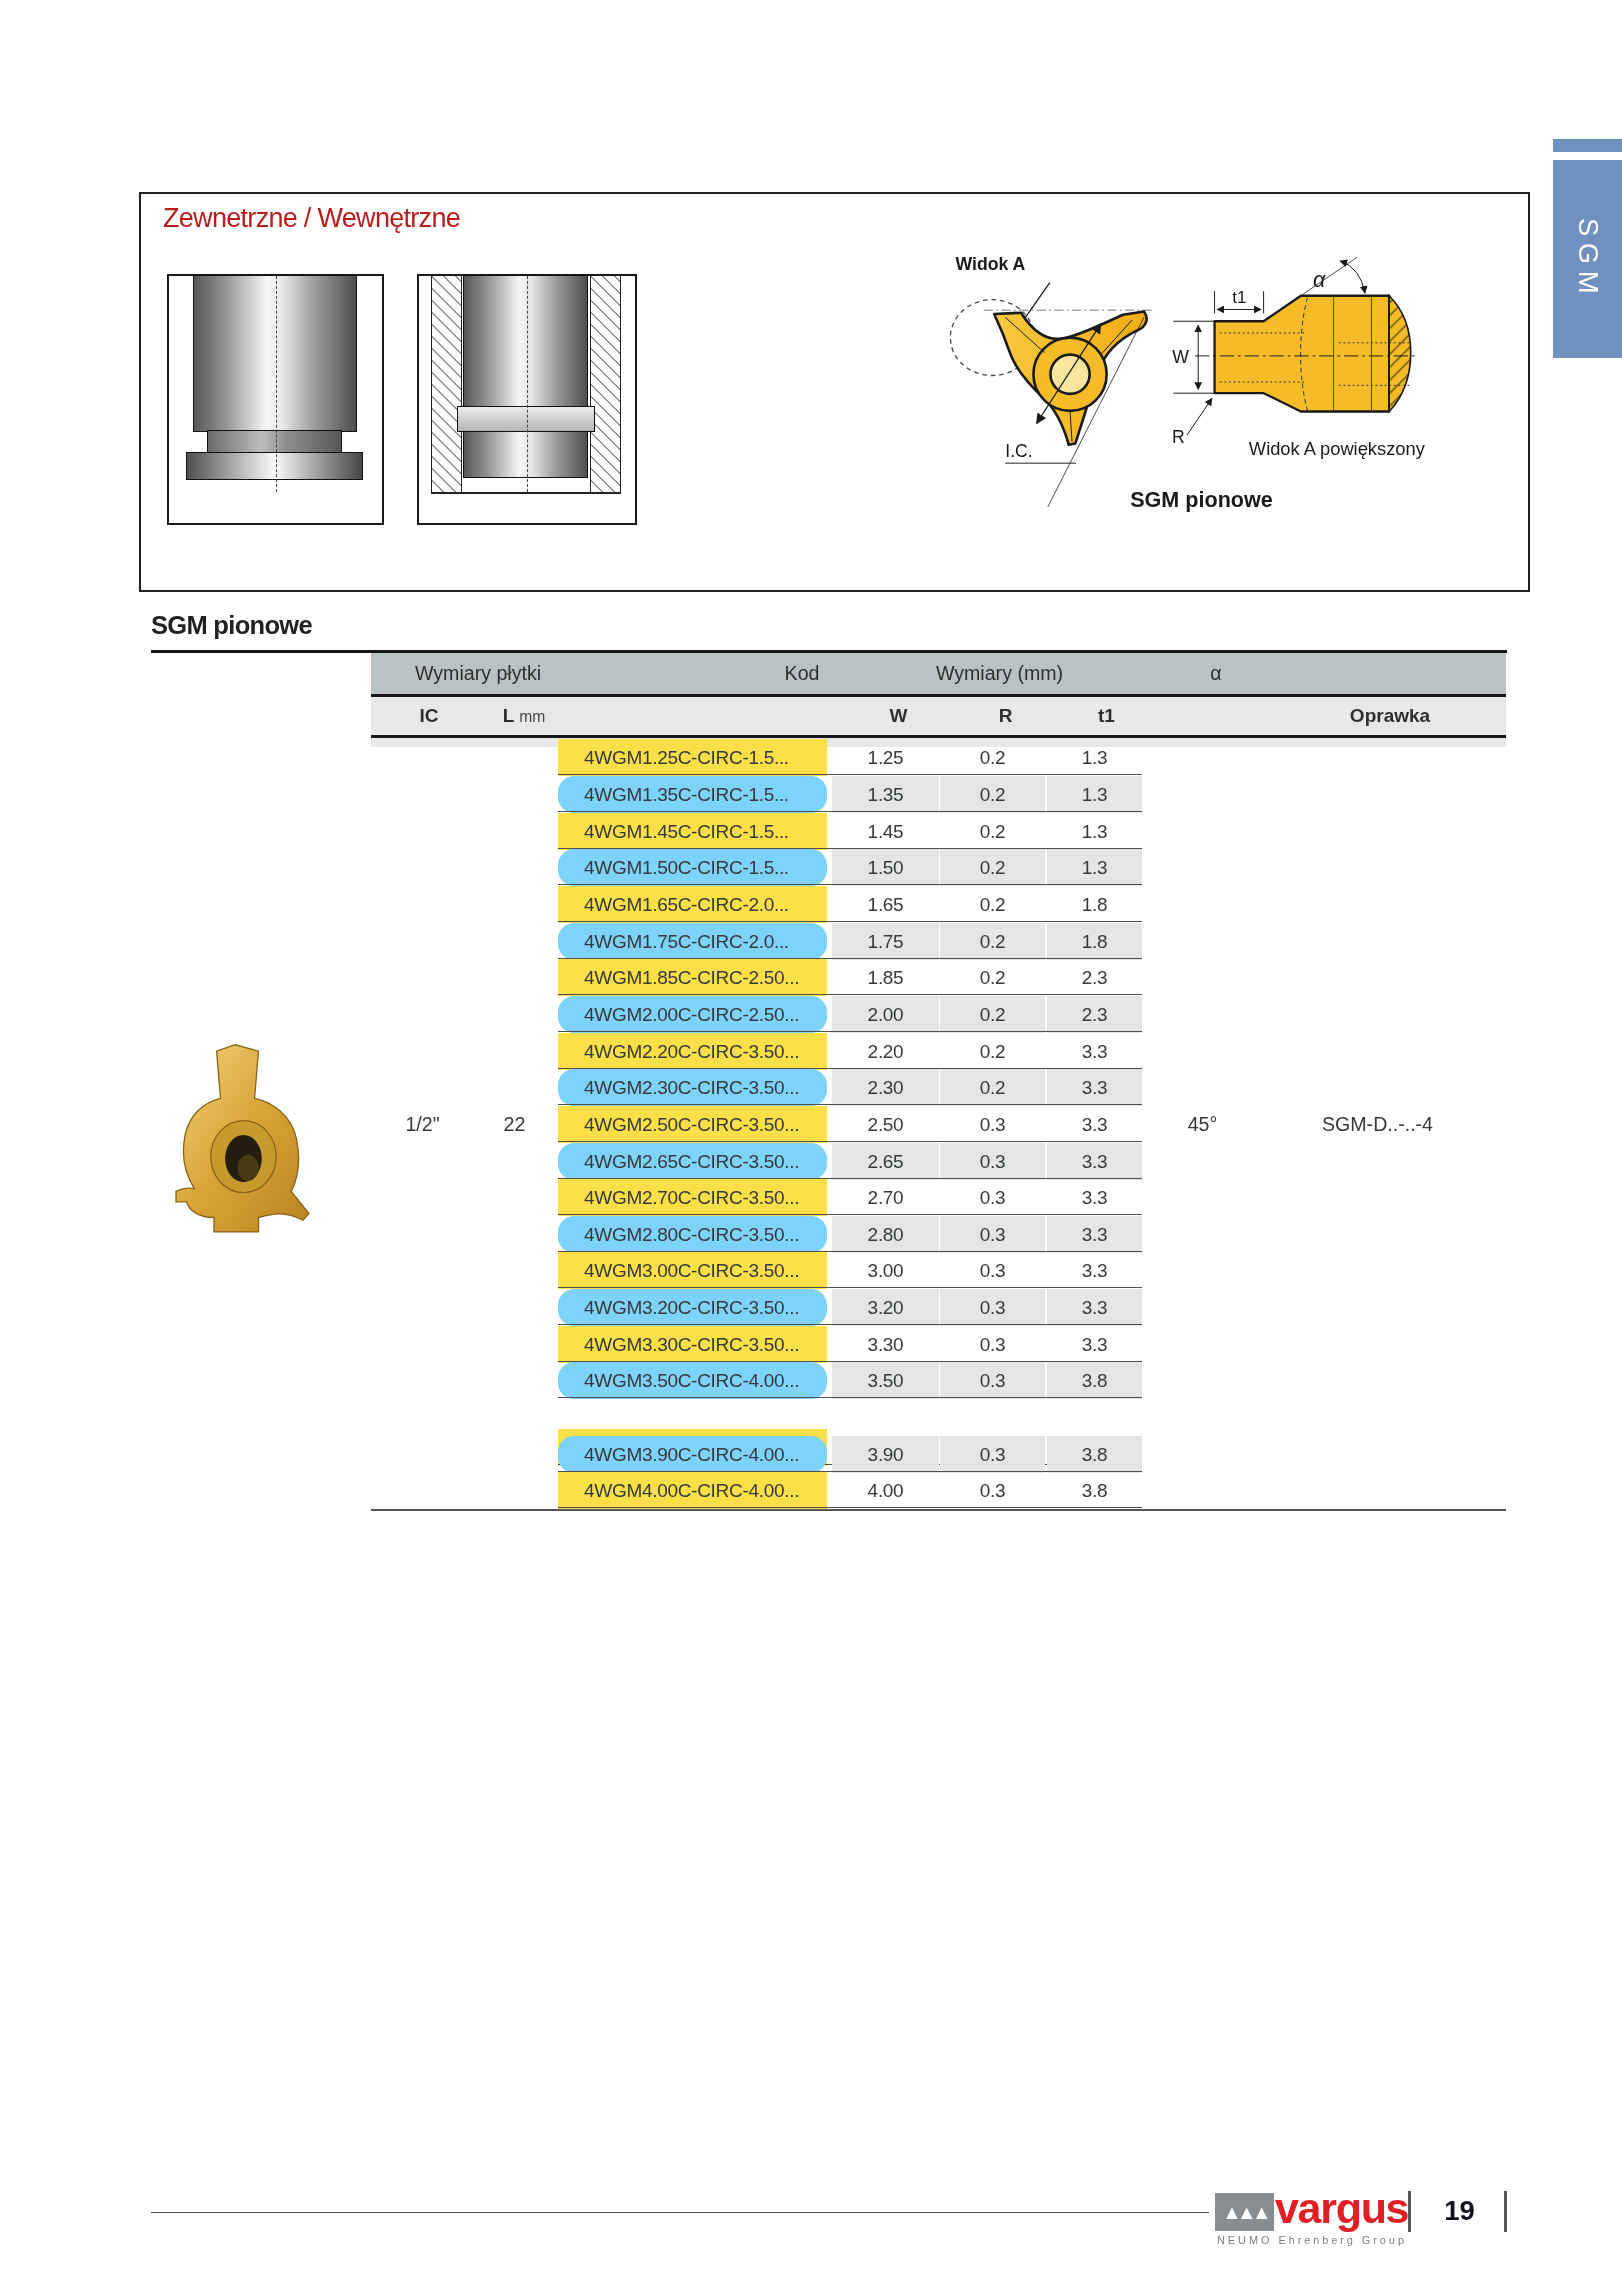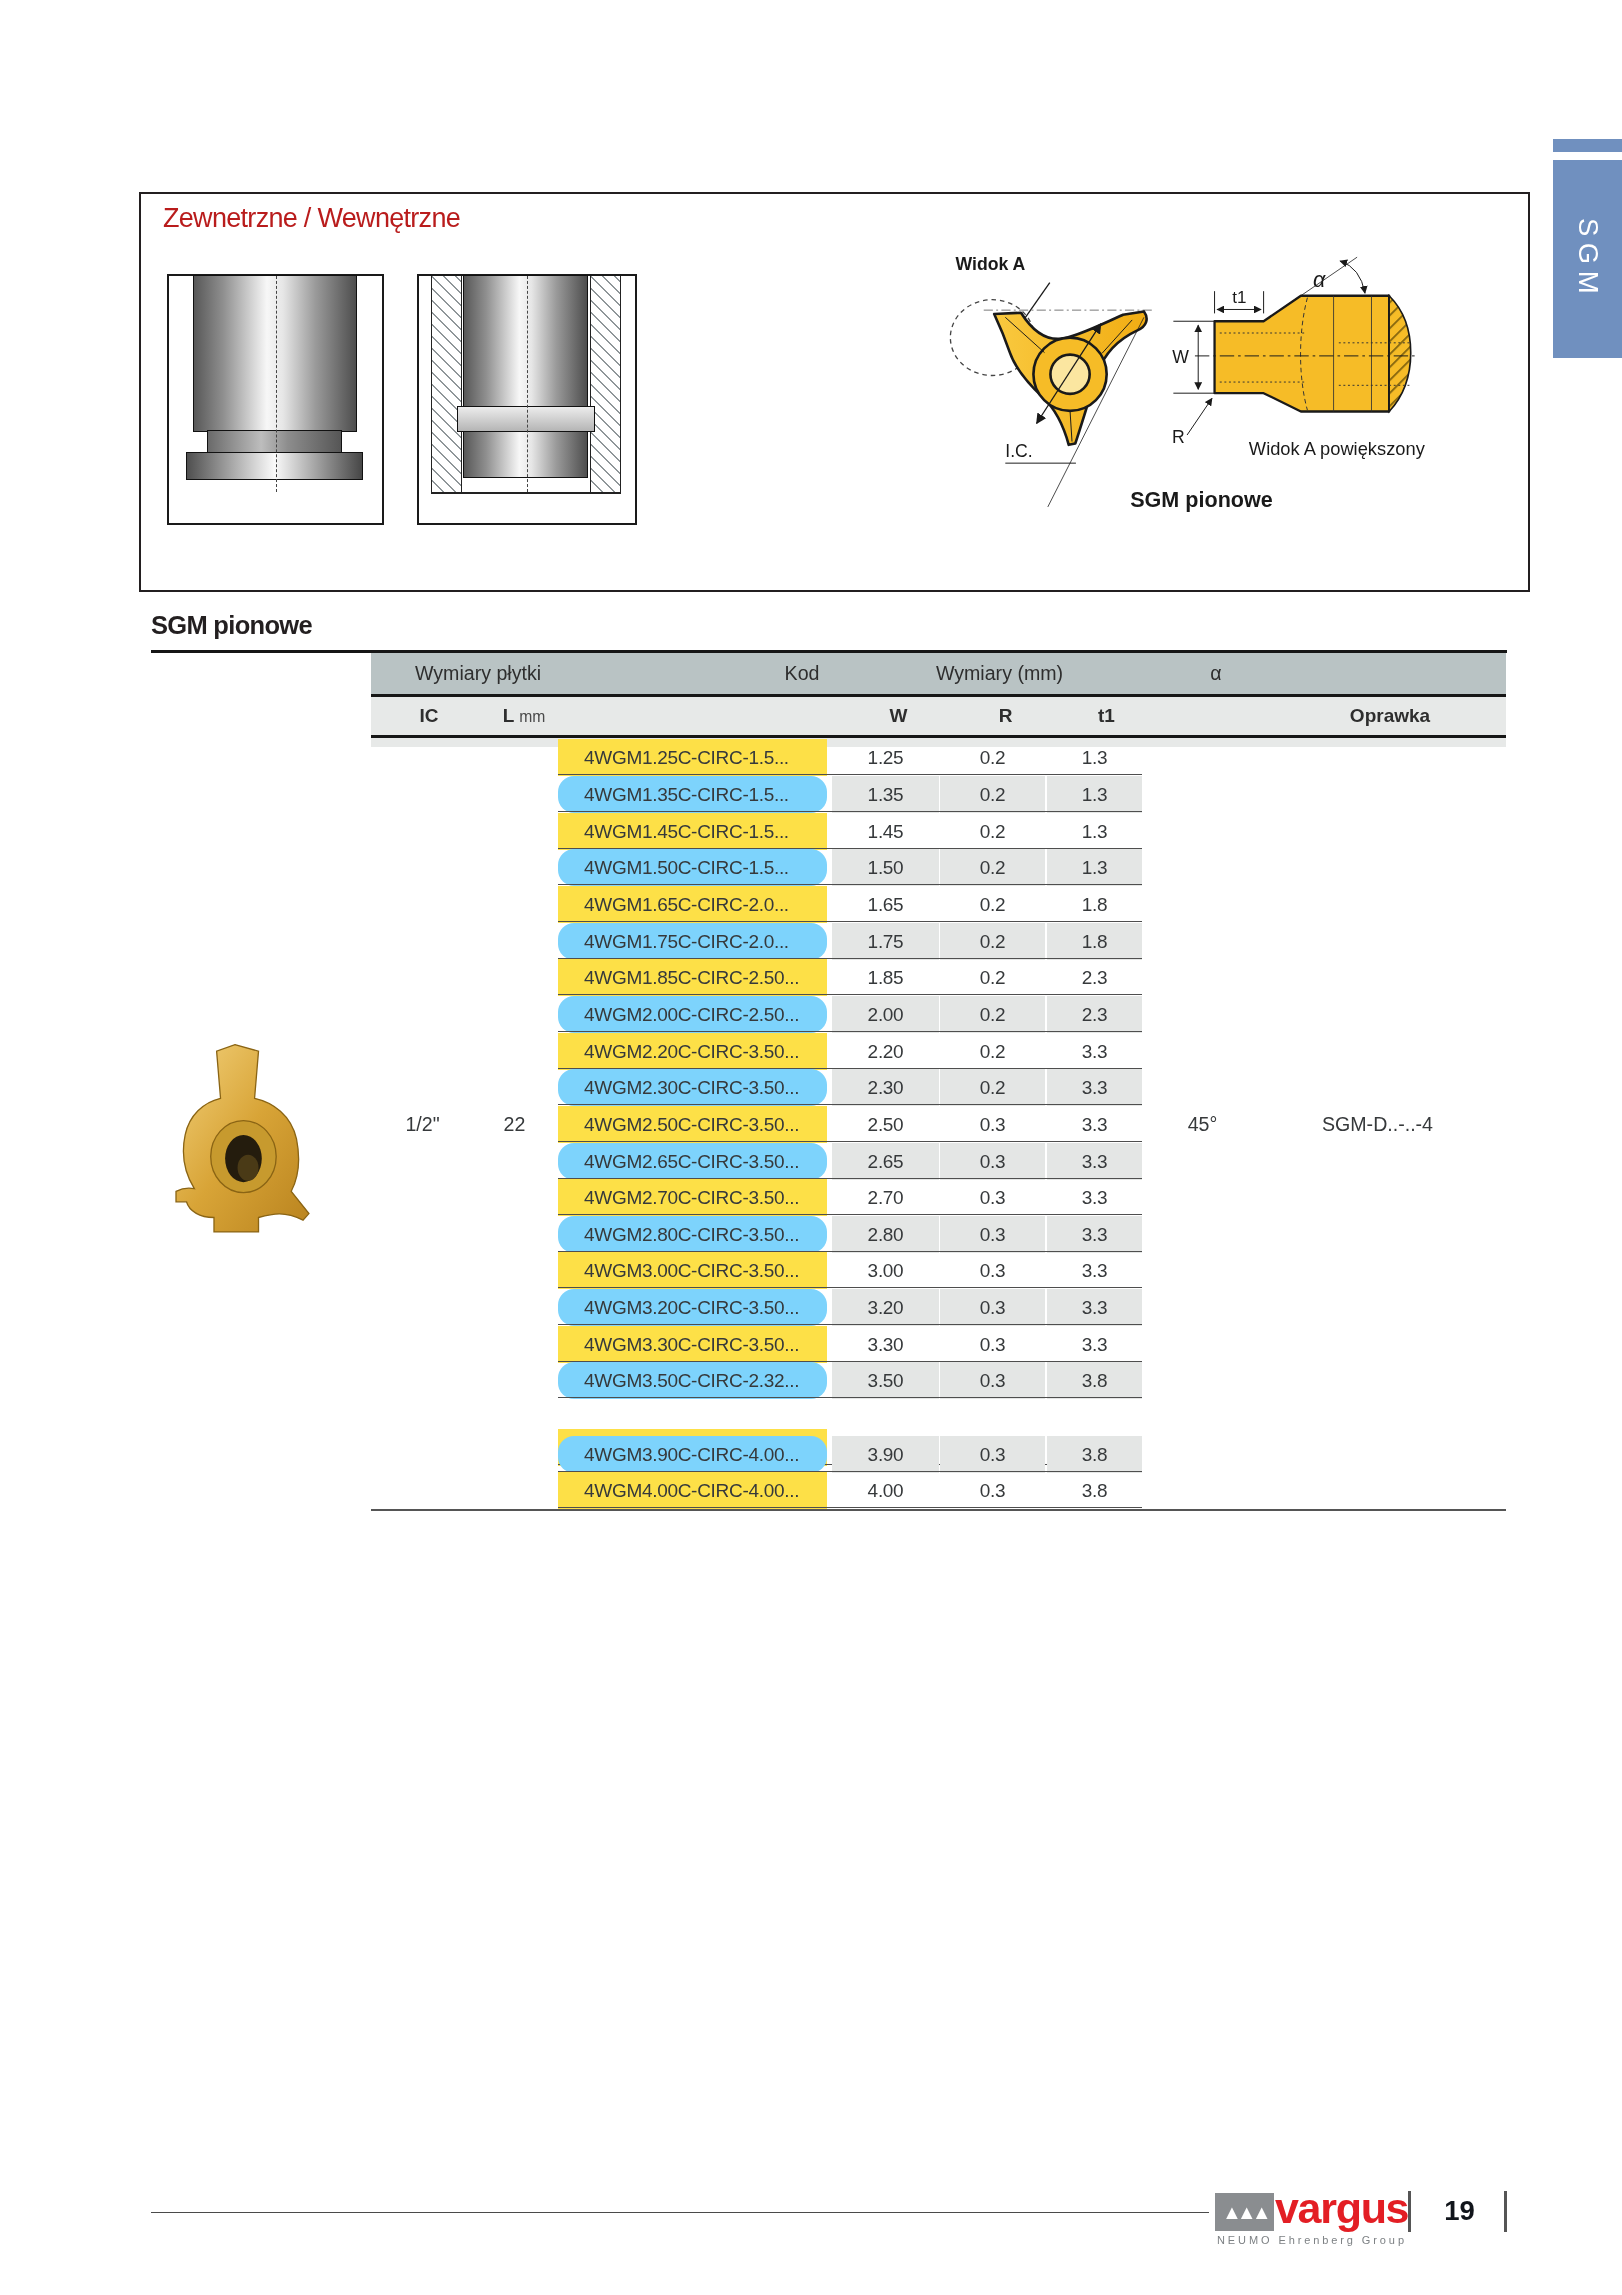--- a/index.html
+++ b/index.html
@@ -317,21 +317,21 @@
       <div class="row-line"></div>
     </div>
       <div class="abs row odd" style="top: 1326px;">
       <div class="cell code-cell">4WGM3.30C-CIRC-3.50...</div>
       <div class="cell wcell">3.30</div>
       <div class="cell rcell">0.3</div>
       <div class="cell tcell">3.3</div>
       <div class="row-line"></div>
     </div>
       <div class="abs row even" style="top: 1362px;">
-      <div class="cell code-cell">4WGM3.50C-CIRC-2.32...</div>
+      <div class="cell code-cell">4WGM3.50C-CIRC-4.00...</div>
       <div class="cell wcell">3.50</div>
       <div class="cell rcell">0.3</div>
       <div class="cell tcell">3.8</div>
       <div class="row-line"></div>
     </div>
       <div class="abs row odd" style="top: 1429px;">
       <div class="cell code-cell">4WGM3.70C-CIRC-4.00...</div>
       <div class="cell wcell">3.70</div>
       <div class="cell rcell">0.3</div>
       <div class="cell tcell">3.8</div>

